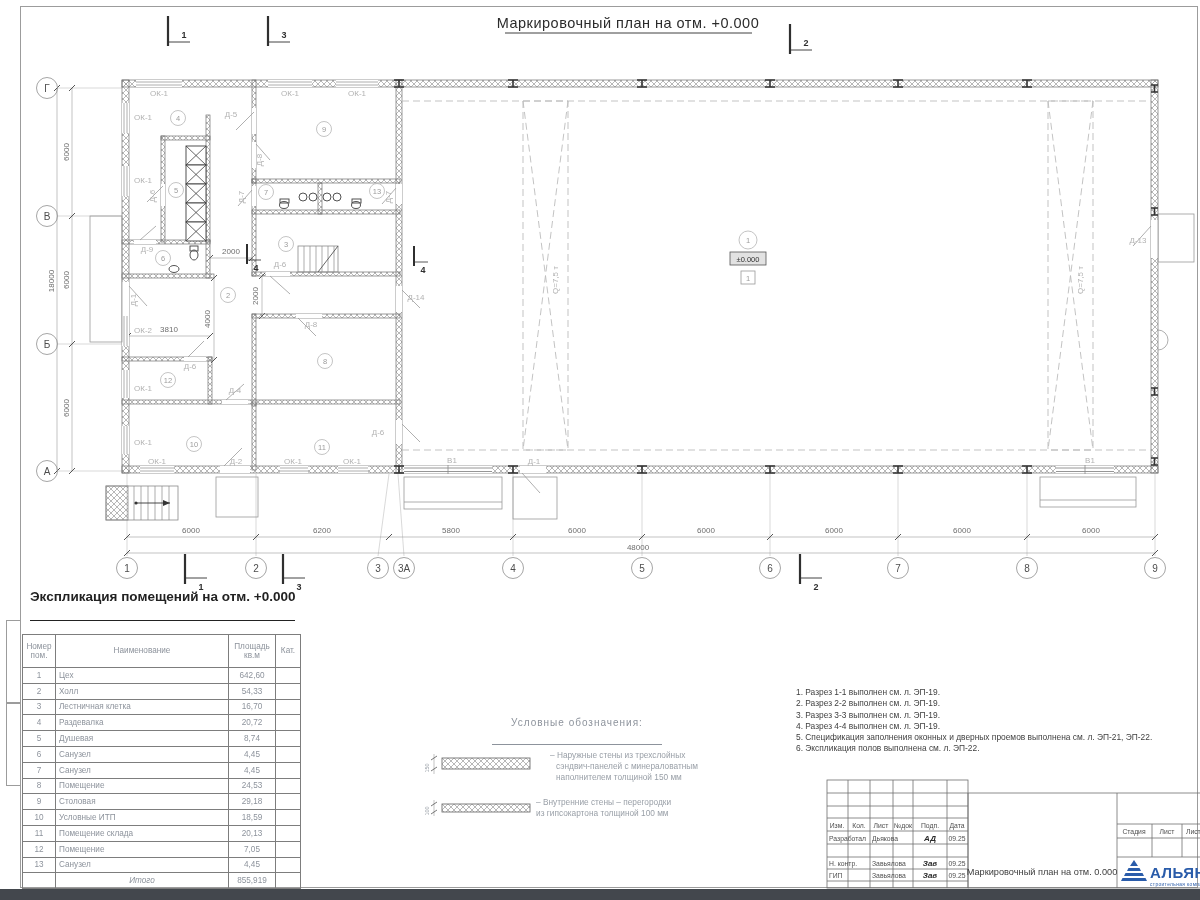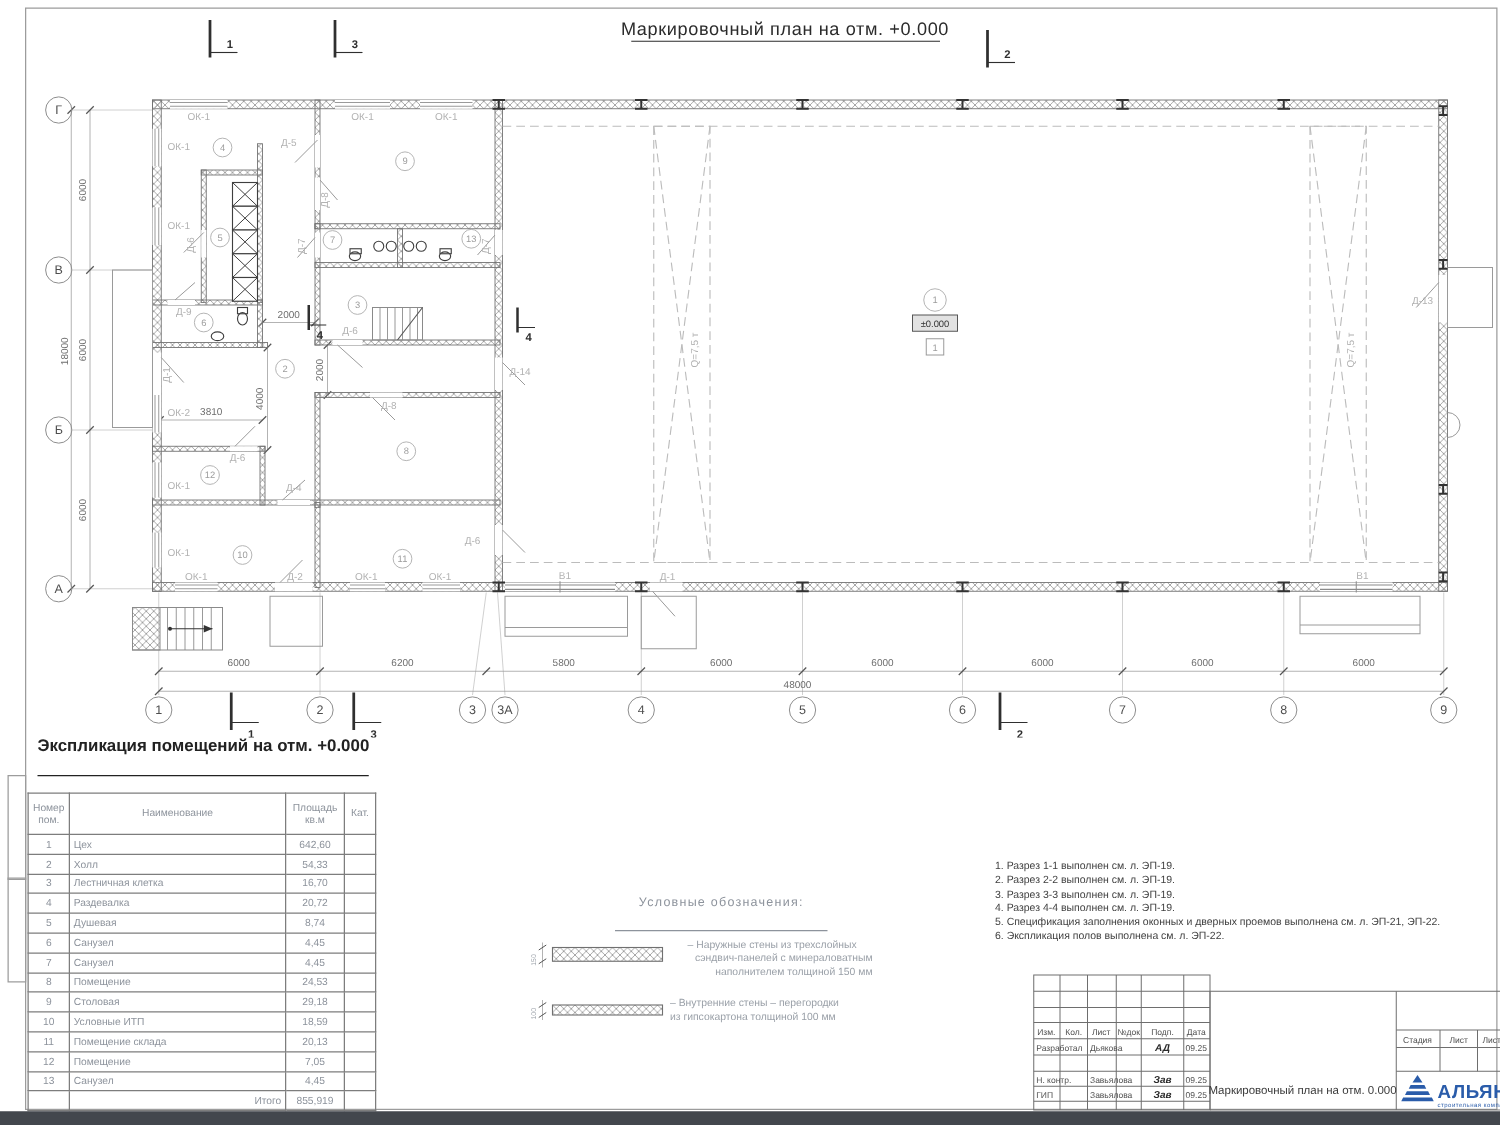--- a/index.html
+++ b/index.html
@@ -563,21 +563,21 @@
       <tr>
         <td>13</td>
         <td class="nm">Санузел</td>
         <td>4,45</td>
         <td></td>
       </tr>
     </tbody>
   <tfoot>
     <tr class="tot">
       <td></td>
-      <td class="nm" style="text-align:right;">Итого</td>
+      <td class="nm" style="text-align:center;font-style:italic;">Итого</td>
       <td>855,919</td>
       <td></td>
     </tr>
   </tfoot>
 </table>
 
 <div id="legend-head">Условные обозначения:</div>
 
 <svg class="abs" style="left:424px;top:752px;" width="110" height="24" viewBox="0 0 110 24">
   <defs>
@@ -587,21 +587,21 @@
     </defs>
   <rect x="18" y="6" width="88" height="11" fill="url(#ph2)" stroke="#707070" stroke-width="0.9"></rect>
   <line x1="10" y1="2" x2="10" y2="22" stroke="#9a9a9a" stroke-width="0.6"></line>
   <line x1="7" y1="8" x2="13" y2="4" stroke="#555" stroke-width="0.8"></line>
   <line x1="7" y1="19" x2="13" y2="15" stroke="#555" stroke-width="0.8"></line>
   <text transform="rotate(-90 5 16)" x="5" y="16" style="font-size:5.5px;fill:#9aa0a8;text-anchor:middle;">150</text>
 </svg>
 <div class="leg-txt" style="left:538px;top:750px;margin-left:12px;">
   <div>– Наружные стены из трехслойных</div>
   <div style="padding-left:6px;">сэндвич-панелей с минераловатным</div>
-  <div style="padding-left:6px;text-align:right;">наполнителем толщиной 150 мм</div>
+  <div style="padding-left:6px;">наполнителем толщиной 150 мм</div>
 </div>
 
 <svg class="abs" style="left:424px;top:798px;" width="110" height="20" viewBox="0 0 110 20">
   <rect x="18" y="6" width="88" height="8" fill="url(#ph2)" stroke="#707070" stroke-width="0.9"></rect>
   <line x1="10" y1="2" x2="10" y2="18" stroke="#9a9a9a" stroke-width="0.6"></line>
   <line x1="7" y1="8" x2="13" y2="4" stroke="#555" stroke-width="0.8"></line>
   <line x1="7" y1="16" x2="13" y2="12" stroke="#555" stroke-width="0.8"></line>
   <text transform="rotate(-90 5 13)" x="5" y="13" style="font-size:5.5px;fill:#9aa0a8;text-anchor:middle;">100</text>
 </svg>
 <div class="leg-txt" style="left:536px;top:797px;">

